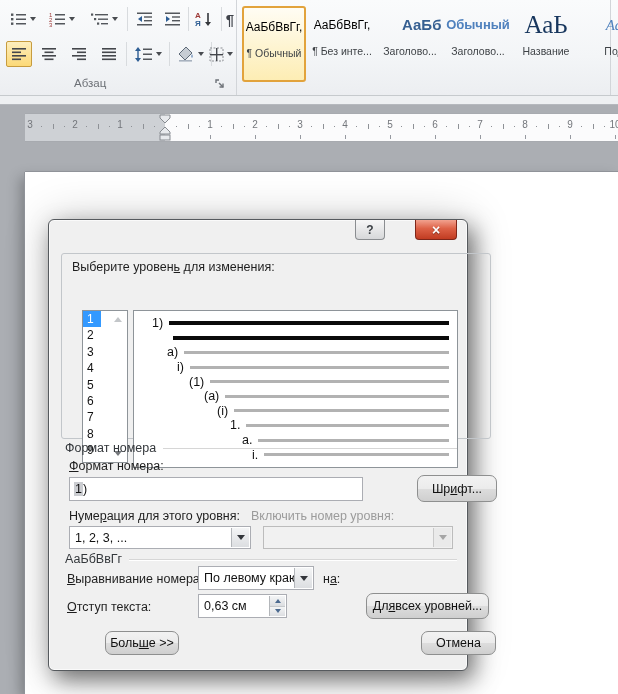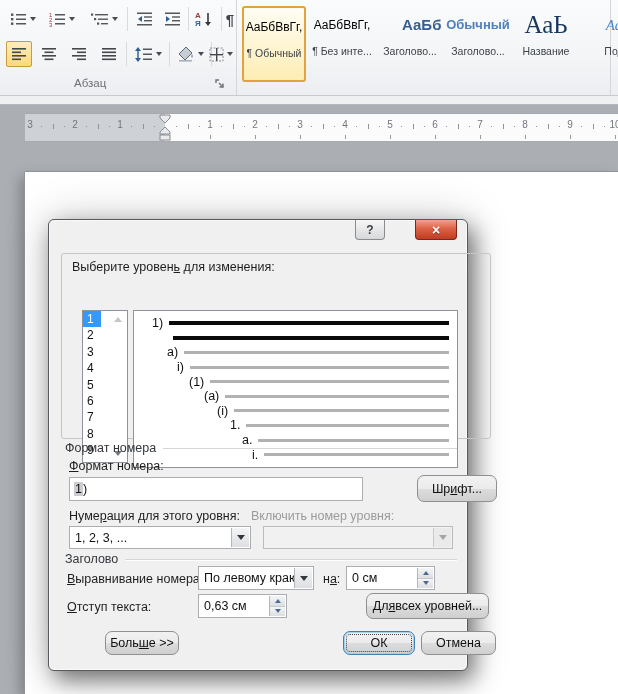--- a/index.html
+++ b/index.html
@@ -448,53 +448,41 @@
           <span class="arr"></span>
         </div>
     </div>
     <div class="combo disabled" style="left:214px;top:306px;width:190px;height:23px;">
       <div class="cbtn">
           <span class="arr"></span>
         </div>
     </div>
 
     <div class="sep-legend" style="left:16px;top:332px;width:392px;">
-      <span>Заголово</span>
+      <span>АаБбВвГг</span>
       <div class="sline"></div>
     </div>
     <div class="dlabel" style="left:18px;top:352px;"><u>В</u>ыравнивание номера:</div>
     <div class="combo" style="left:149px;top:346px;width:116px;height:24px;">
       <span>По левому краю</span>
       <div class="cbtn">
           <span class="arr"></span>
         </div>
     </div>
     <div class="dlabel" style="left:274px;top:352px;">н<u>а</u>:</div>
-    <div class="spin" style="left:297px;top:346px;width:89px;height:24px;">
-      <span>0 см</span>
-      <div class="spinbtns">
-        <div class="sb up">
-            <span class="a-up"></span>
-          </div>
-        <div class="sb">
-            <span class="a-dn"></span>
-          </div>
-      </div>
-    </div>
     <div class="dlabel" style="left:18px;top:380px;"><u>О</u>тступ текста:</div>
     <div class="spin" style="left:149px;top:374px;width:89px;height:24px;">
       <span>0,63 см</span>
       <div class="spinbtns">
         <div class="sb up">
             <span class="a-up"></span>
           </div>
         <div class="sb">
             <span class="a-dn"></span>
           </div>
       </div>
     </div>
     <div class="wbtn" style="left:274px;top:373px;width:123px;height:26px;">Дл<u>я</u> всех уровней...</div>
 
     <div class="wbtn" style="left:13px;top:411px;width:74px;height:24px;">Боль<u>ш</u>е &gt;&gt;</div>
-    <div class="wbtn default" style="left:251px;top:411px;width:72px;height:24px;">ОК</div>
     <div class="wbtn" style="left:329px;top:411px;width:75px;height:24px;">Отмена</div>
   </div>
 </div>
 
 </body></html>

